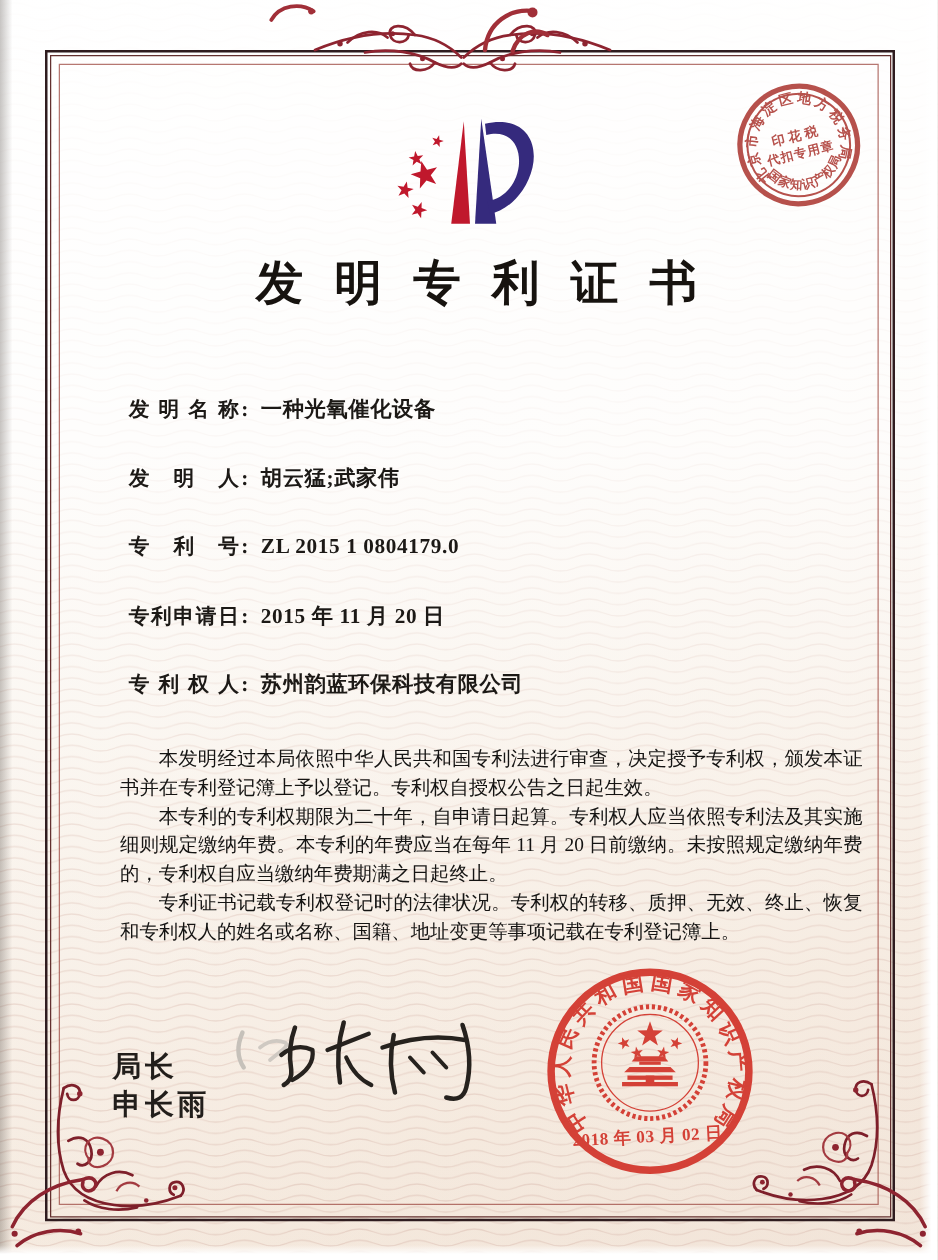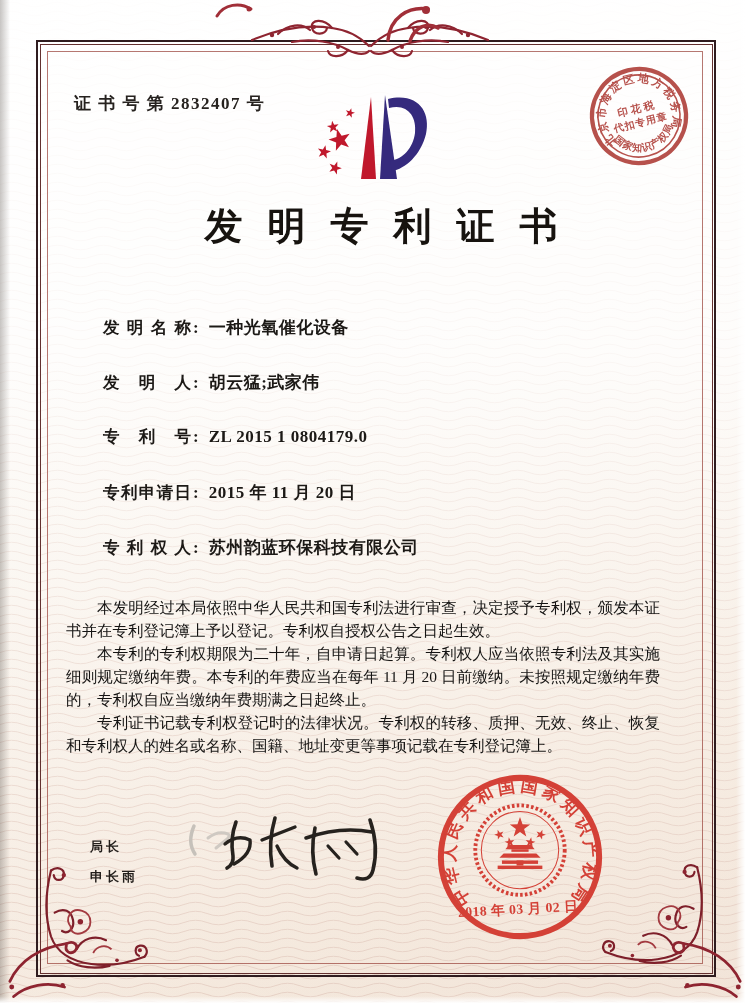--- a/index.html
+++ b/index.html
@@ -19,24 +19,24 @@
   .frame::before{content:"";position:absolute;inset:1.5px;border:1.5px solid #63302f;}
   .frame-inner{position:absolute;left:47px;top:51px;width:654px;height:911px;
                border:1px solid rgba(158,74,66,.75);}
   .cert-no{left:74px;top:92px;font-size:17px;font-weight:600;letter-spacing:1.5px;color:#26221f;white-space:pre;}
   .title{left:0;right:0;top:201px;text-align:center;font-size:38px;font-weight:bold;
          letter-spacing:25px;text-indent:25px;color:#17130f;padding-left:12px;}
   .field-row{position:absolute;left:86px;font-size:17px;font-weight:bold;color:#1c1916;white-space:pre;}
   .f-label{display:inline-block;width:88px;font-size:16.5px;text-align:justify;text-align-last:justify;vertical-align:baseline;}
   .f-colon{display:inline-block;margin:0 10px 0 2px;}
   .f-value{letter-spacing:.5px;}
-  .body-text{position:absolute;left:66px;top:596px;width:594px;font-size:15.5px;line-height:23px;
+  .body-text{position:absolute;left:96px;top:596px;width:594px;font-size:15.5px;line-height:23px;
              text-align:justify;color:#151413;}
   .body-text p{margin:0;text-indent:31px;}
-  .sig{font-size:13px;font-weight:bold;color:#221e1b;letter-spacing:3px;}
+  .sig{font-size:23px;font-weight:bold;color:#221e1b;letter-spacing:3px;}
   .footer{left:0;right:0;top:942px;text-align:center;font-size:13.5px;color:#34302b;letter-spacing:1px;}
   .mirror{transform:scaleX(-1);}
 </style>
 </head>
 <body>
 
 <div class="page">
 
   <svg class="bg" width="750" height="1008" viewBox="0 0 750 1008">
     <defs>
@@ -133,21 +133,20 @@
   <svg class="abs mirror" style="left:600px;top:862px" width="108" height="108" viewBox="0 0 120 120">
     <use href="#flourish"></use>
   </svg>
   <svg class="abs" style="left:0;top:938px" width="80" height="66" viewBox="0 0 84 70">
     <use href="#extcorner"></use>
   </svg>
   <svg class="abs mirror" style="left:670px;top:938px" width="80" height="66" viewBox="0 0 84 70">
     <use href="#extcorner"></use>
   </svg>
 
-  <div class="abs cert-no">证 书 号 第 2832407 号</div>
 
   <svg class="abs" style="left:300px;top:90px" width="130" height="97" viewBox="0 0 130 97">
     <use href="#star5" transform="translate(40,50) scale(1.15) rotate(-15)" fill="#c0182c"></use>
     <use href="#star5" transform="translate(24,62) scale(0.7) rotate(12)" fill="#c0182c"></use>
     <use href="#star5" transform="translate(33,37) scale(0.62) rotate(-8)" fill="#c0182c"></use>
     <use href="#star5" transform="translate(50,23) scale(0.5) rotate(15)" fill="#c0182c"></use>
     <use href="#star5" transform="translate(35,78) scale(0.68) rotate(20)" fill="#c0182c"></use>
     <path d="M71,7 L61,89 L76,89 Z" fill="#c0182c"></path>
     <path d="M85,5 L80,89 L97,89 Z" fill="#352a7d"></path>
     <path d="M88,9 C118,2 131,22 126,44 C121,65 105,79 92,81 L90,71 C103,69 113,58 115,43 C117,26 107,13 89,18 Z" fill="#352a7d"></path>

